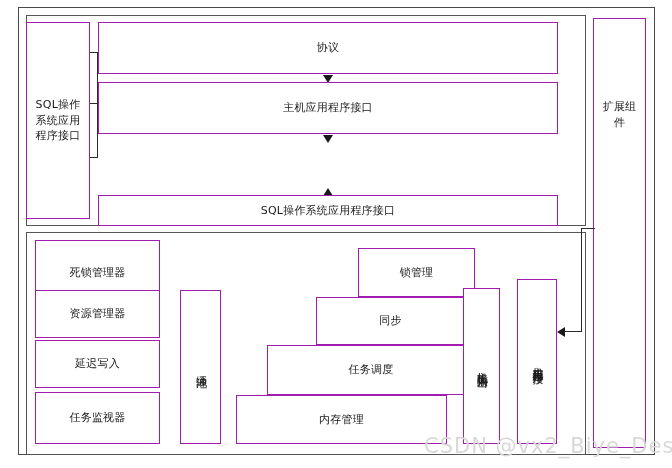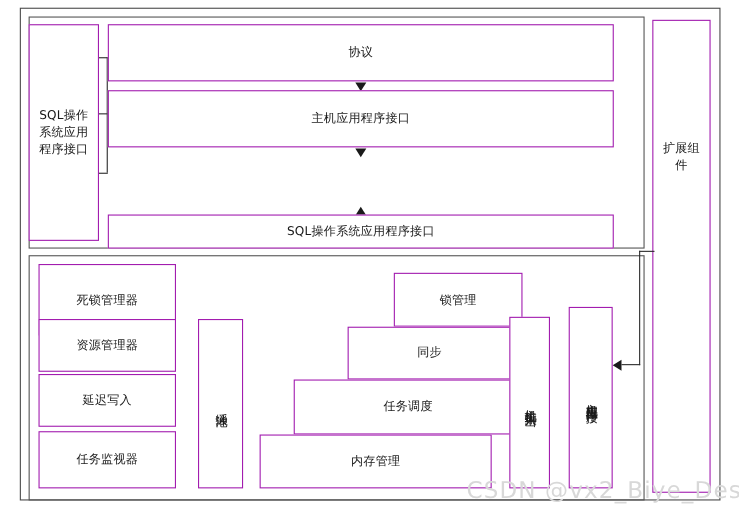--- a/index.html
+++ b/index.html
@@ -125,21 +125,21 @@
   <div class="box" style="left:236px; top:395px; width:211px; height:49px;">内存管理</div>
 
   <div class="box" style="left:463px; top:288px; width:37px; height:156px;">
     <span class="vert">主机输入输出</span>
   </div>
 
   <div class="box" style="left:517px; top:279px; width:40px; height:165px;">
     <span class="vert">主机应用程序接口</span>
   </div>
 
-  <div class="box" style="left:593px; top:18px; width:53px; height:430px; align-items:flex-start; padding-top:108px;">
+  <div class="box" style="left:593px; top:18px; width:53px; height:430px; align-items:flex-start; padding-top:80px;">
     <span class="wrapnarrow" style="display:block; width:100%;">扩展组件</span>
   </div>
 
   <div class="line vline" style="left:581px; top:228px; height:104px;"></div>
   <div class="line hline" style="left:565px; top:331px; width:17px;"></div>
   <div class="arrow-left" style="left:557px; top:327px;"></div>
   <div class="line hline" style="left:581px; top:228px; width:14px;"></div>
 
   <div class="watermark" style="left:424px; top:434px;">CSDN @vx2_Biye_Design</div>
 

